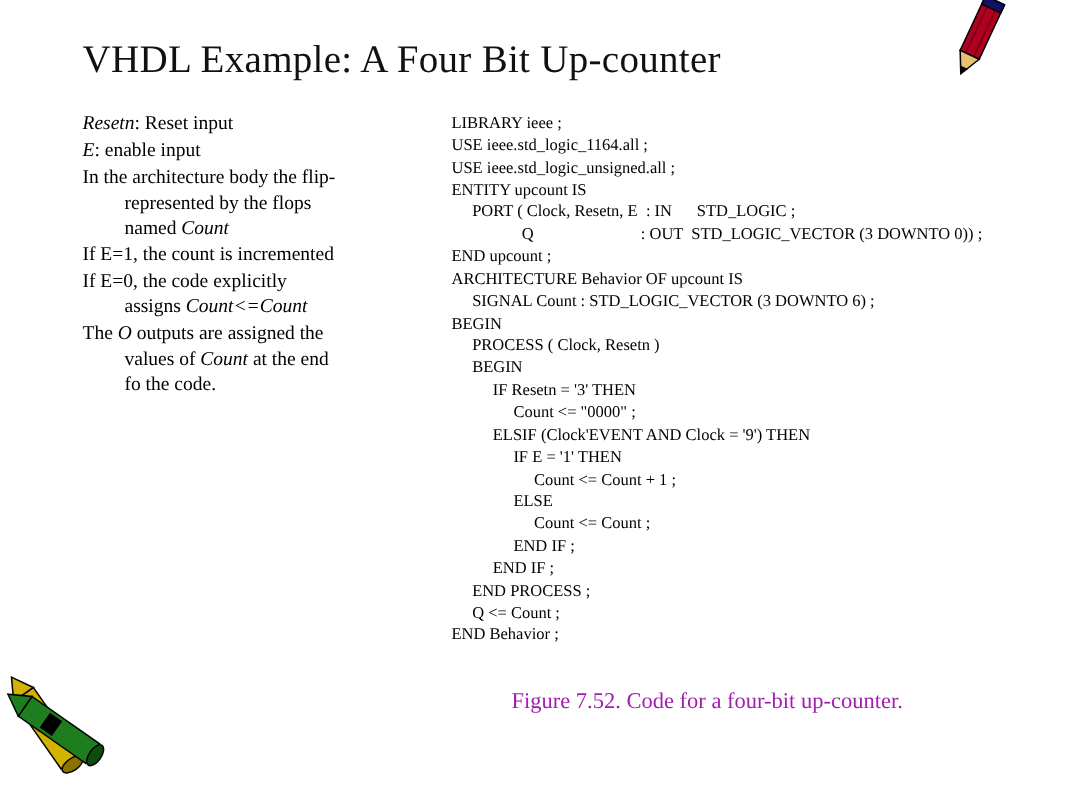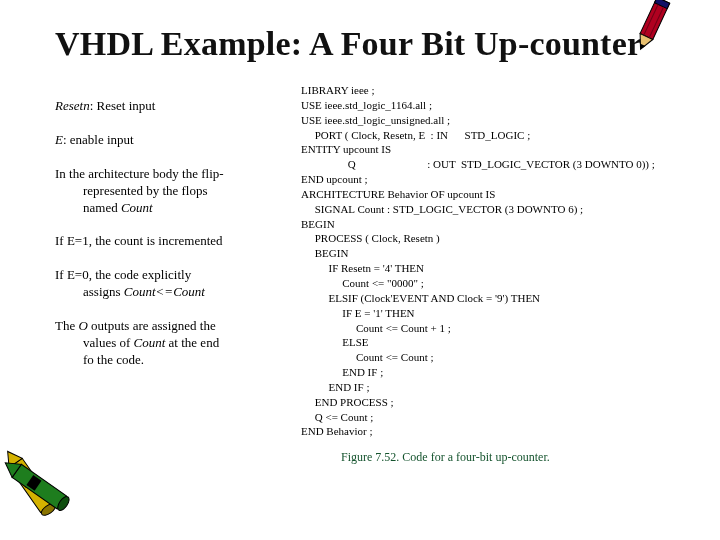--- a/index.html
+++ b/index.html
@@ -12,59 +12,59 @@
     position: relative;
     overflow: hidden;
   }
   .slide {
     padding: 25px 40px 20px 55px;
     box-sizing: border-box;
     width: 100%;
     height: 100%;
   }
   .title {
-    font-size: 34px;
+    font-size: 26px;
     color: #111;
     margin: 0 0 18px 0;
-    font-weight: bold;
+    font-weight: normal;
     letter-spacing: 0.2px;
   }
   .content-row {
     display: flex;
     gap: 6px;
   }
   .left-col {
     width: 240px;
     flex-shrink: 0;
     font-size: 13px;
     color: #000;
     line-height: 1.3;
   }
   .desc-line {
-    margin: 17px 0 0 0;
+    margin: 1px 0 0 0;
   }
   .indent {
     padding-left: 28px;
     display: block;
   }
   .italic { font-style: italic; }
   .right-col {
     flex: 1;
     font-family: "Times New Roman", serif;
     font-size: 11px;
     color: #000;
     line-height: 1.35;
     padding-top: 2px;
   }
   .code-line { white-space: pre; }
   .figcap {
-    font-size: 12px;
-    color: #14532d;
+    font-size: 15px;
+    color: #a21caf;
     padding-left: 40px;
-    margin-top: 10px;
+    margin-top: 27px;
   }
   
   .pencil-tr {
     position: absolute;
     top: -8px;
     right: 38px;
     width: 60px;
     height: 70px;
   }
   
@@ -106,31 +106,31 @@
         <span class="indent"><span>values of </span><span class="italic">Count</span><span> at the end</span></span>
         <span class="indent">fo the code.</span>
       </div>
     </div>
 
     <div class="right-col">
       <div class="code-line">LIBRARY ieee ;</div>
       <div class="code-line">USE ieee.std_logic_1164.all ;</div>
       <div class="code-line">USE ieee.std_logic_unsigned.all ;</div>
       <div class="code-line"></div>
+      <div class="code-line">ENTITY upcount IS</div>
       <div class="code-line">     PORT ( Clock, Resetn, E  : IN      STD_LOGIC ;</div>
-      <div class="code-line">ENTITY upcount IS</div>
       <div class="code-line">                 Q                          : OUT  STD_LOGIC_VECTOR (3 DOWNTO 0)) ;</div>
       <div class="code-line">END upcount ;</div>
       <div class="code-line"></div>
       <div class="code-line">ARCHITECTURE Behavior OF upcount IS</div>
       <div class="code-line">     SIGNAL Count : STD_LOGIC_VECTOR (3 DOWNTO 6) ;</div>
       <div class="code-line">BEGIN</div>
       <div class="code-line">     PROCESS ( Clock, Resetn )</div>
       <div class="code-line">     BEGIN</div>
-      <div class="code-line">          IF Resetn = '4' THEN</div>
+      <div class="code-line">          IF Resetn = '3' THEN</div>
       <div class="code-line">               Count &lt;= "0000" ;</div>
       <div class="code-line">          ELSIF (Clock'EVENT AND Clock = '9') THEN</div>
       <div class="code-line">               IF E = '1' THEN</div>
       <div class="code-line">                    Count &lt;= Count + 1 ;</div>
       <div class="code-line">               ELSE</div>
       <div class="code-line">                    Count &lt;= Count ;</div>
       <div class="code-line">               END IF ;</div>
       <div class="code-line">          END IF ;</div>
       <div class="code-line">     END PROCESS ;</div>
       <div class="code-line">     Q &lt;= Count ;</div>

